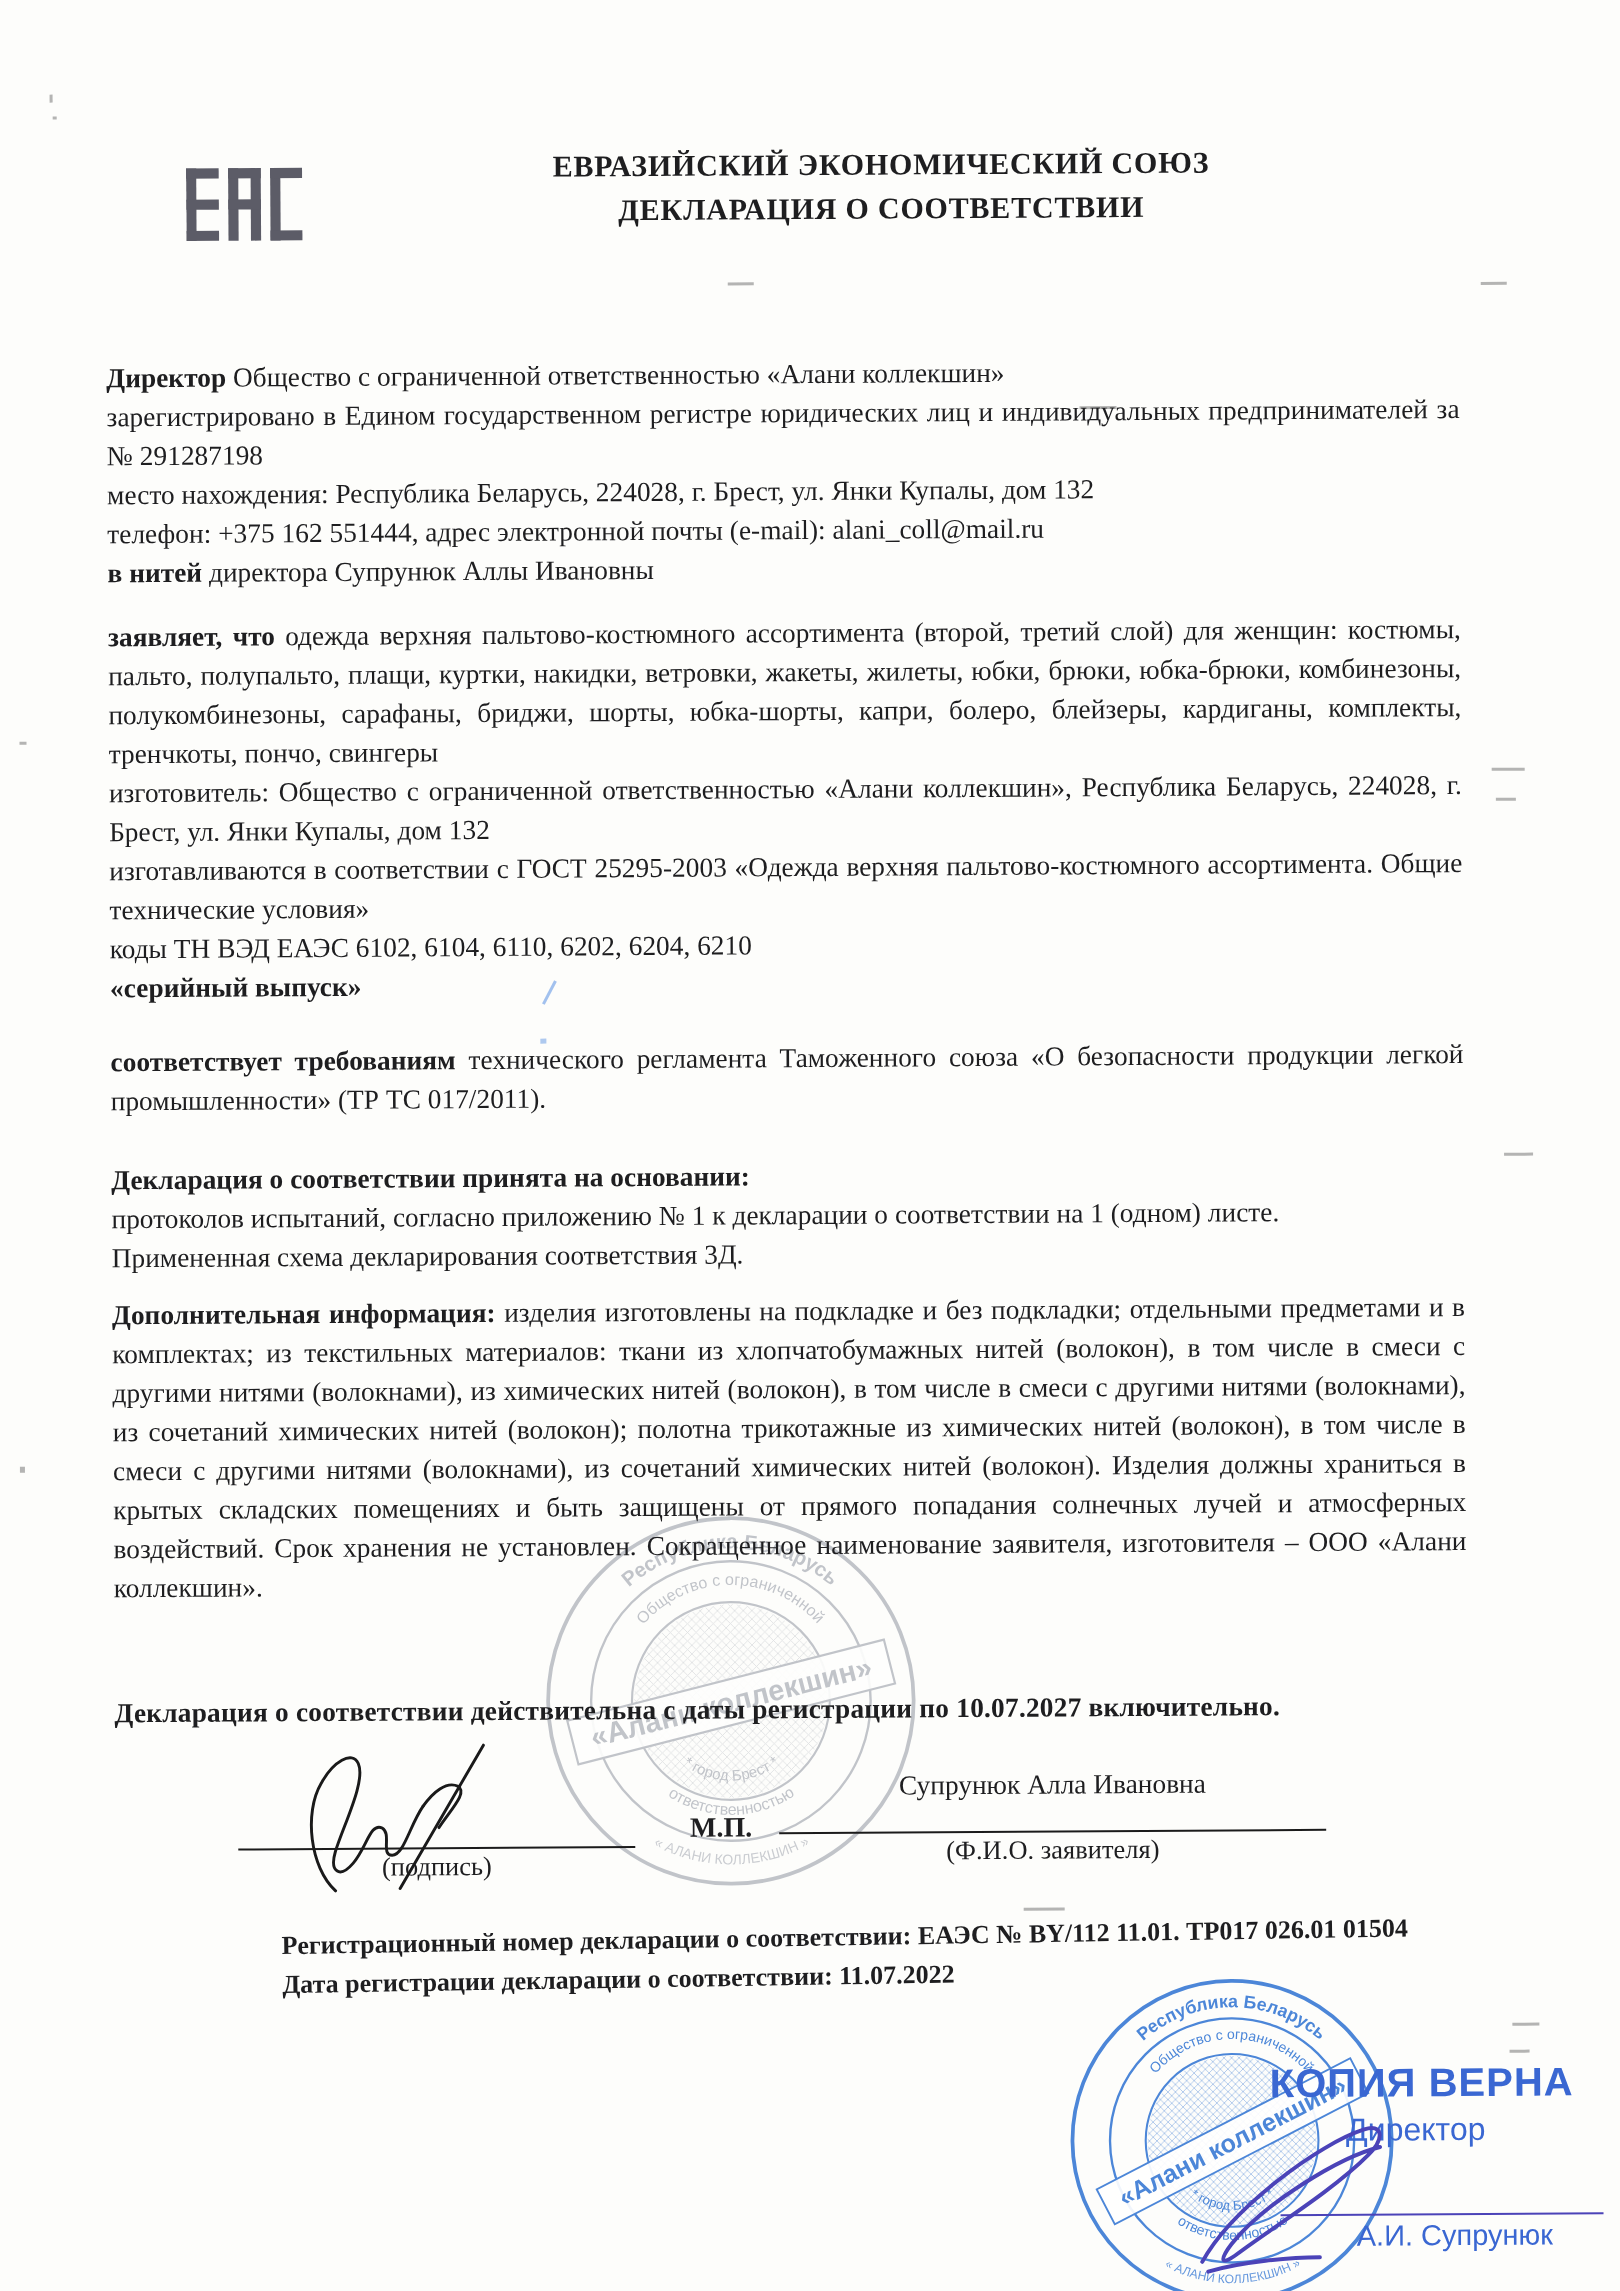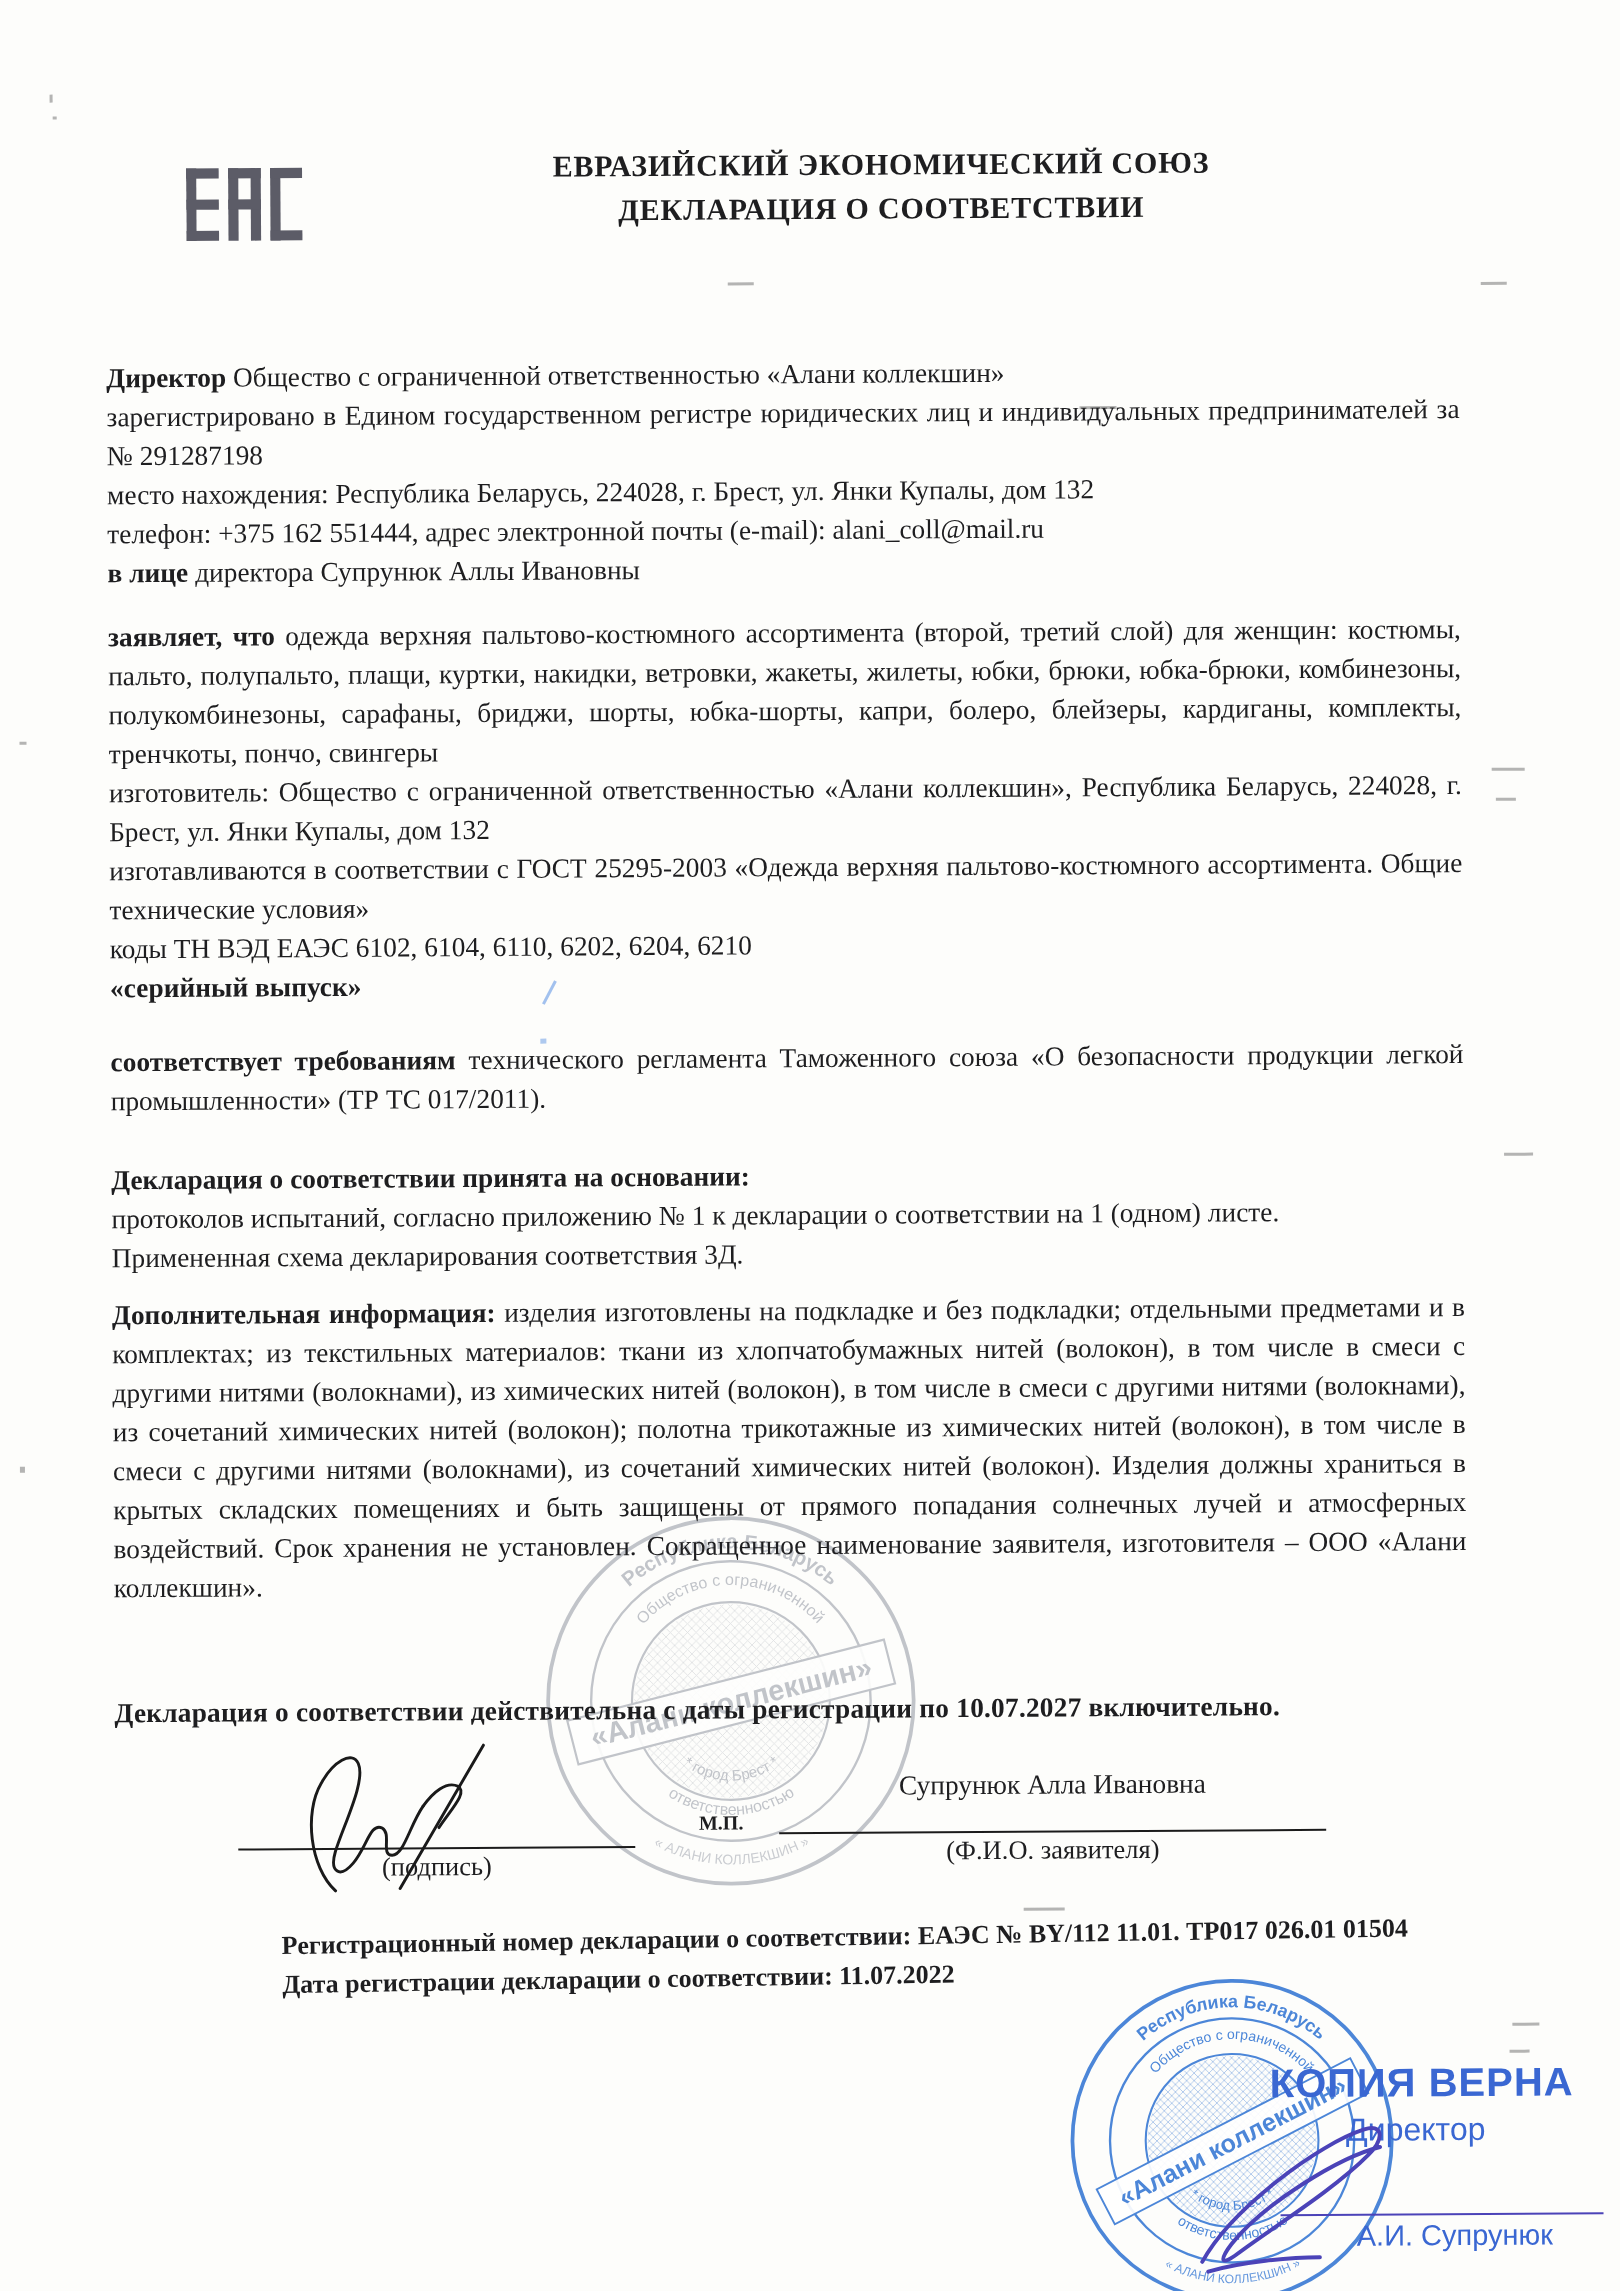--- a/index.html
+++ b/index.html
@@ -15,21 +15,21 @@
   .block{position:absolute;left:111px;width:1353px;font-size:27.4px;line-height:39px;z-index:2;}
   .just{text-align:justify;}
   b{font-weight:700;}
   .title-wrap{position:absolute;left:343px;top:143px;width:1088px;text-align:center;
     font-size:30px;font-weight:700;line-height:44px;letter-spacing:0.8px;z-index:2;}
   .validity{font-weight:700;letter-spacing:0.2px;}
   .sig-row{position:absolute;left:111px;top:1757px;width:1353px;height:172px;z-index:2;font-size:27.4px;}
   .sig-cell{position:absolute;}
   .sig-line{border-bottom:2.5px solid #1b1b1b;}
   .caption{text-align:center;font-size:26.5px;margin-top:2px;}
-  .mp{font-weight:700;font-size:20px;}
+  .mp{font-weight:700;font-size:28px;}
   .reg-footer{position:absolute;left:277px;top:1917px;width:1225px;font-size:26px;line-height:39px;
     font-weight:700;transform:rotate(-0.55deg);z-index:2;}
   .copy-mark{position:absolute;z-index:4;color:#3a67d2;font-family:"Liberation Sans",sans-serif;}
   .copy-title{font-size:40px;font-weight:700;letter-spacing:1px;}
   .copy-role{font-size:32px;margin-top:5.9px;margin-left:76px;}
   .copy-name{font-size:29px;}
   .art{position:absolute;background:#5a5a5a;opacity:.45;z-index:1;}
   .stamp{position:absolute;pointer-events:none;}
   .stamp-gray{color:#697081;opacity:.40;z-index:1;}
   .stamp-blue{color:#3f7ed6;opacity:.93;z-index:3;}
@@ -62,21 +62,21 @@
   <div class="title-wrap">
     <div>ЕВРАЗИЙСКИЙ ЭКОНОМИЧЕСКИЙ СОЮЗ</div>
     <div>ДЕКЛАРАЦИЯ О СООТВЕТСТВИИ</div>
   </div>
 
   <div class="block" style="top:355px;">
     <p><b>Директор</b> <span>Общество с ограниченной ответственностью «Алани коллекшин»</span></p>
     <p class="just">зарегистрировано в Едином государственном регистре юридических лиц и индивидуальных предпринимателей за № 291287198</p>
     <p>место нахождения: Республика Беларусь, 224028, г. Брест, ул. Янки Купалы, дом 132</p>
     <p>телефон: +375 162 551444, адрес электронной почты (e-mail): alani_coll@mail.ru</p>
-    <p><b>в лице</b> <span>директора Супрунюк Аллы Ивановны</span></p>
+    <p><b>в нитей</b> <span>директора Супрунюк Аллы Ивановны</span></p>
   </div>
 
   <div class="block" style="top:614px;">
     <p class="just"><b>заявляет, что</b> <span>одежда верхняя пальтово-костюмного ассортимента (второй, третий слой) для женщин: костюмы, пальто, полупальто, плащи, куртки, накидки, ветровки, жакеты, жилеты, юбки, брюки, юбка-брюки, комбинезоны, полукомбинезоны, сарафаны, бриджи, шорты, юбка-шорты, капри, болеро, блейзеры, кардиганы, комплекты, тренчкоты, пончо, свингеры</span></p>
     <p class="just">изготовитель: Общество с ограниченной ответственностью «Алани коллекшин», Республика Беларусь, 224028, г. Брест, ул. Янки Купалы, дом 132</p>
     <p class="just">изготавливаются в соответствии с ГОСТ 25295-2003 «Одежда верхняя пальтово-костюмного ассортимента. Общие технические условия»</p>
     <p>коды ТН ВЭД ЕАЭС 6102, 6104, 6110, 6202, 6204, 6210</p>
     <p><b>«серийный выпуск»</b></p>
   </div>
 

